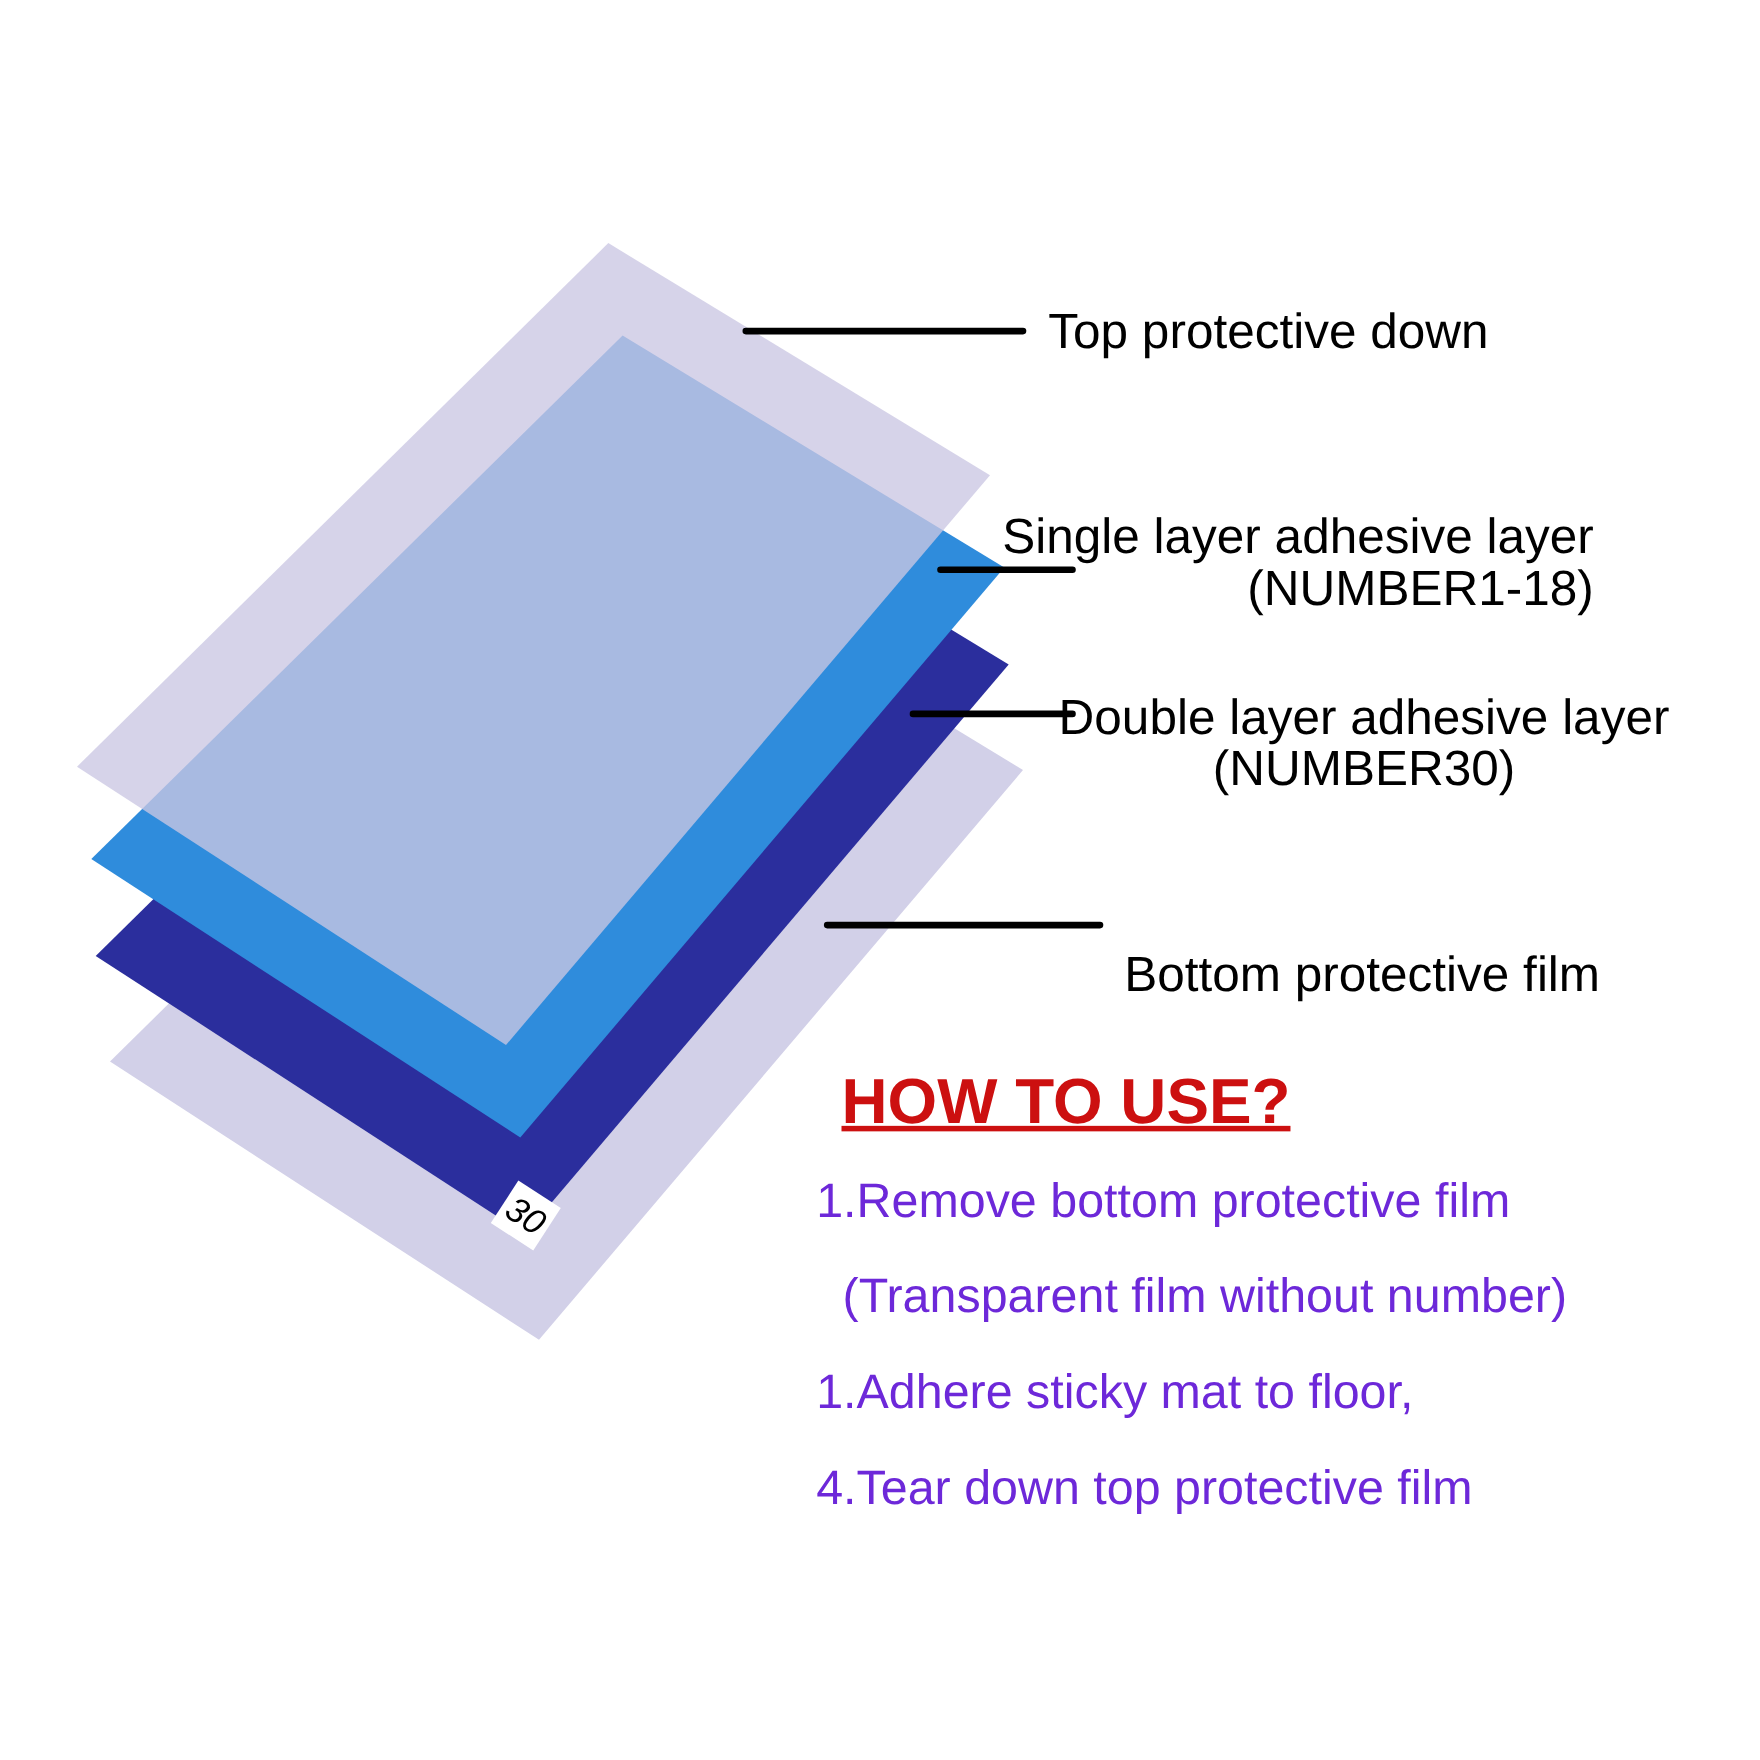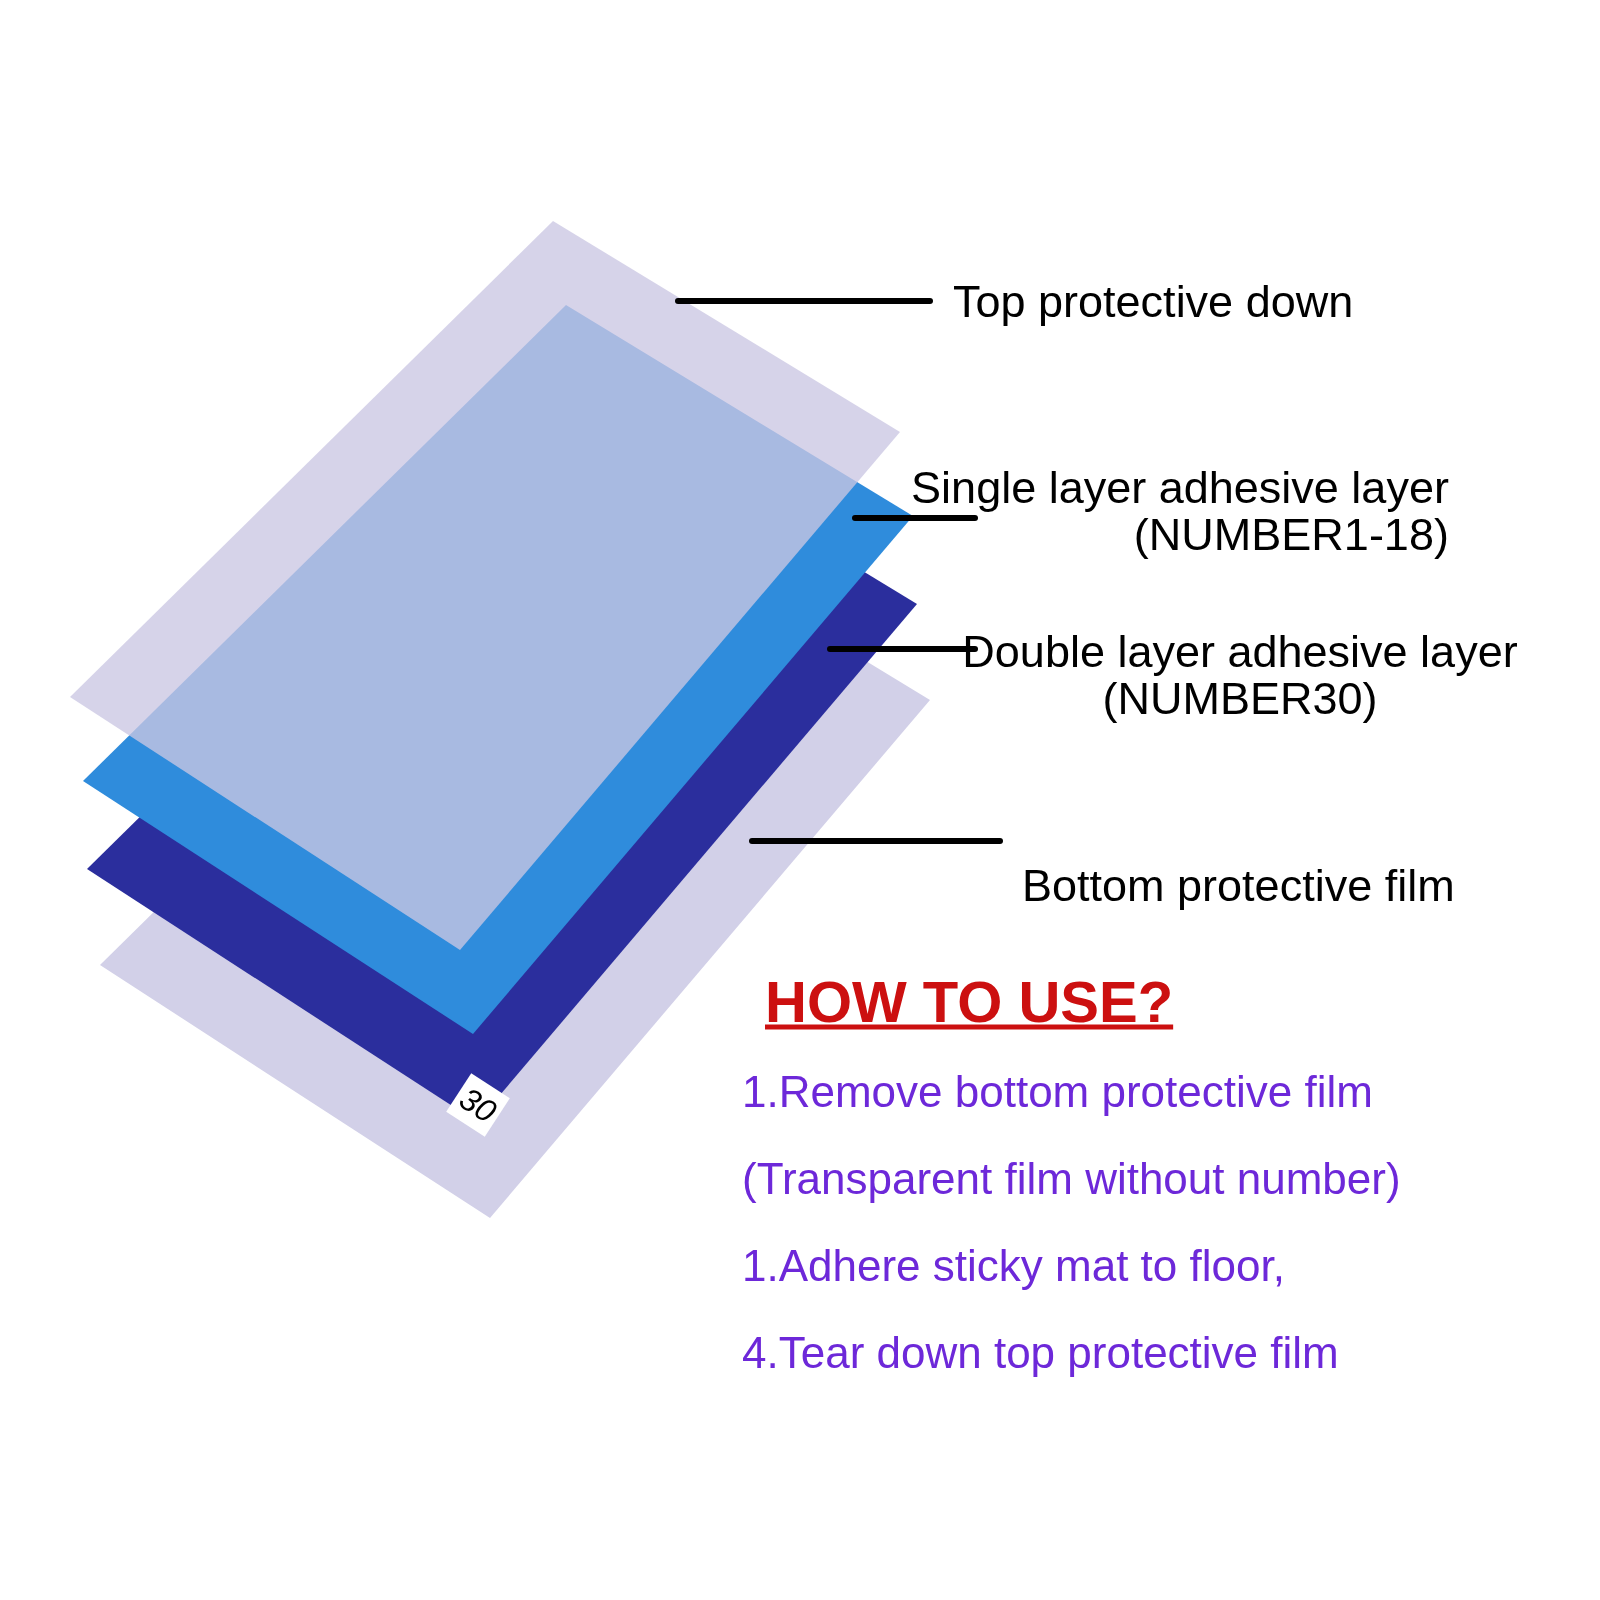--- a/index.html
+++ b/index.html
@@ -103,17 +103,17 @@
   <div class="label centered" style="left:1240px; top:675px;">
     <div>Double layer adhesive layer</div>
     <div>(NUMBER30)</div>
   </div>
 
   <div class="label single-line" style="left:1022px; top:841px;margin-top:44px;">Bottom protective film</div>
 
   <div class="howto-title" style="color: rgb(204, 16, 16);">HOW TO USE?</div>
 
   <div class="step" style="top:1092px;">1.Remove bottom protective film</div>
-  <div class="step" style="top:1179px;">(Transparent film without number)</div>
+  <div class="step" style="top:1179px;margin-left:24px;">(Transparent film without number)</div>
   <div class="step" style="top:1266px;">1.Adhere sticky mat to floor,</div>
   <div class="step" style="top:1353px;">4.Tear down top protective film</div>
 
 </div>
 
 </body></html>

